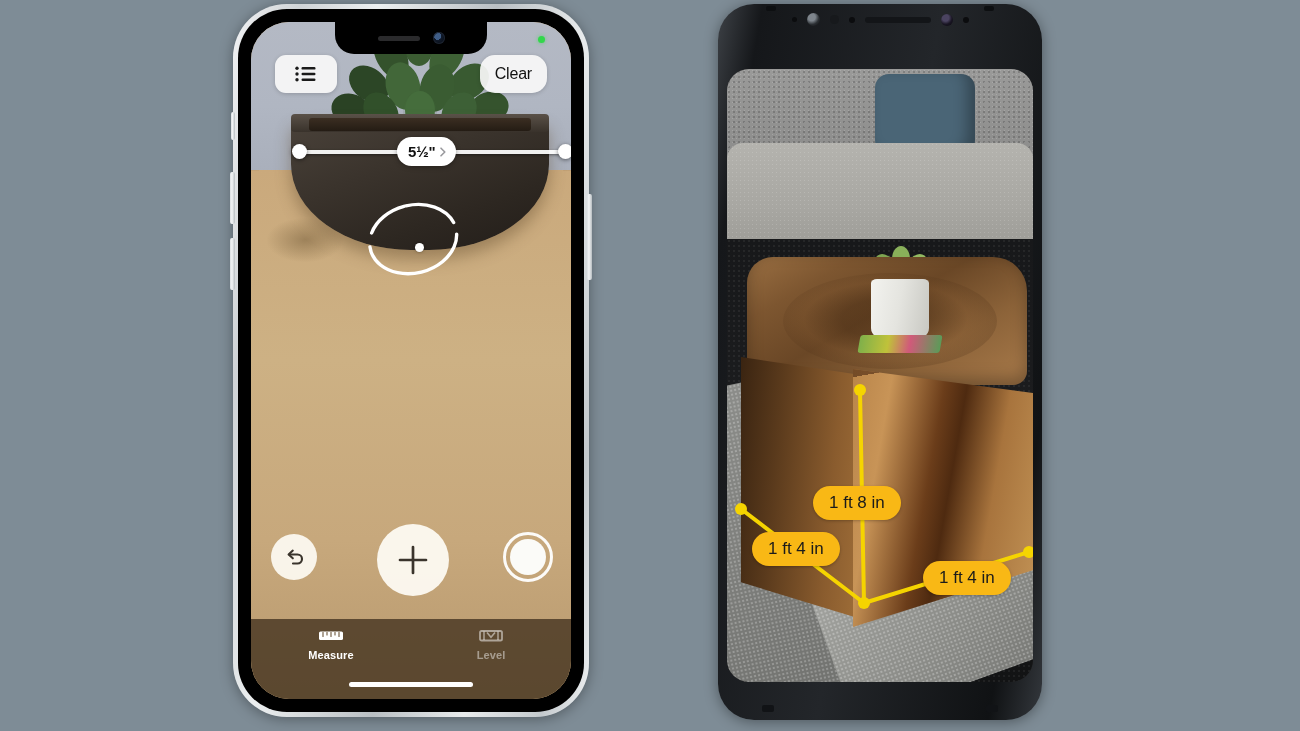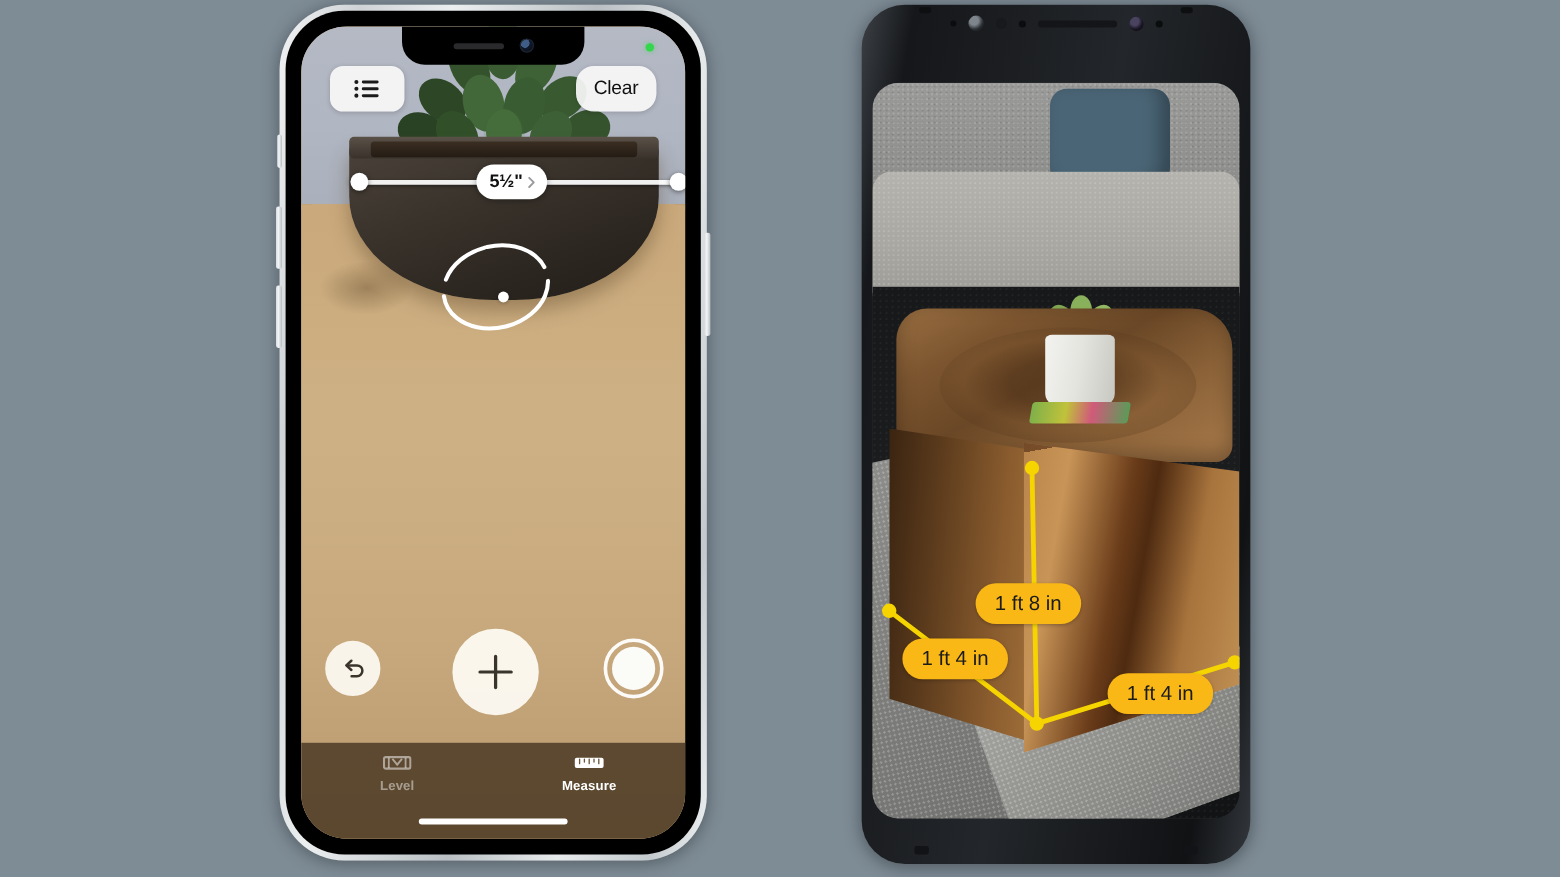--- a/index.html
+++ b/index.html
@@ -424,41 +424,41 @@
             <line x1="4" y1="17" x2="30" y2="17"></line>
           </g>
         </svg>
       </div>
 
       <div class="iph-ctl iph-shutter">
         <i></i>
       </div>
 
       <div class="iph-tabbar">
-        <div class="iph-tab inactive">
-          <svg class="tab-ico" width="24" height="15" viewBox="0 0 24 15">
-            <rect x="1" y="3" width="22" height="9.5" rx="1.6" fill="none" stroke="rgba(255,255,255,.5)" stroke-width="1.8"></rect>
-            <path d="M8 4.4 L12 9.2 L16 4.4" fill="none" stroke="rgba(255,255,255,.5)" stroke-width="1.6"></path>
-            <line x1="5" y1="3.4" x2="5" y2="12" stroke="rgba(255,255,255,.5)" stroke-width="1.5"></line>
-            <line x1="19" y1="3.4" x2="19" y2="12" stroke="rgba(255,255,255,.5)" stroke-width="1.5"></line>
-          </svg>
-          <span class="tab-label">Level</span>
-        </div>
         <div class="iph-tab active">
           <svg class="tab-ico" width="26" height="15" viewBox="0 0 26 15">
             <rect x="1" y="3.5" width="24" height="8.5" rx="1.6" fill="#ffffff"></rect>
             <g stroke="#6b553a" stroke-width="1.1" stroke-linecap="round">
               <line x1="5" y1="4.6" x2="5" y2="8.4"></line>
               <line x1="9" y1="4.6" x2="9" y2="7"></line>
               <line x1="13" y1="4.6" x2="13" y2="8.4"></line>
               <line x1="17" y1="4.6" x2="17" y2="7"></line>
               <line x1="21" y1="4.6" x2="21" y2="8.4"></line>
             </g>
           </svg>
           <span class="tab-label">Measure</span>
+        </div>
+        <div class="iph-tab inactive">
+          <svg class="tab-ico" width="24" height="15" viewBox="0 0 24 15">
+            <rect x="1" y="3" width="22" height="9.5" rx="1.6" fill="none" stroke="rgba(255,255,255,.5)" stroke-width="1.8"></rect>
+            <path d="M8 4.4 L12 9.2 L16 4.4" fill="none" stroke="rgba(255,255,255,.5)" stroke-width="1.6"></path>
+            <line x1="5" y1="3.4" x2="5" y2="12" stroke="rgba(255,255,255,.5)" stroke-width="1.5"></line>
+            <line x1="19" y1="3.4" x2="19" y2="12" stroke="rgba(255,255,255,.5)" stroke-width="1.5"></line>
+          </svg>
+          <span class="tab-label">Level</span>
         </div>
         <div class="iph-home"></div>
       </div>
 
       <div class="iph-notch">
         <div class="notch-speaker"></div>
         <div class="notch-cam"></div>
       </div>
       <div class="privacy-dot"></div>
     </div>

